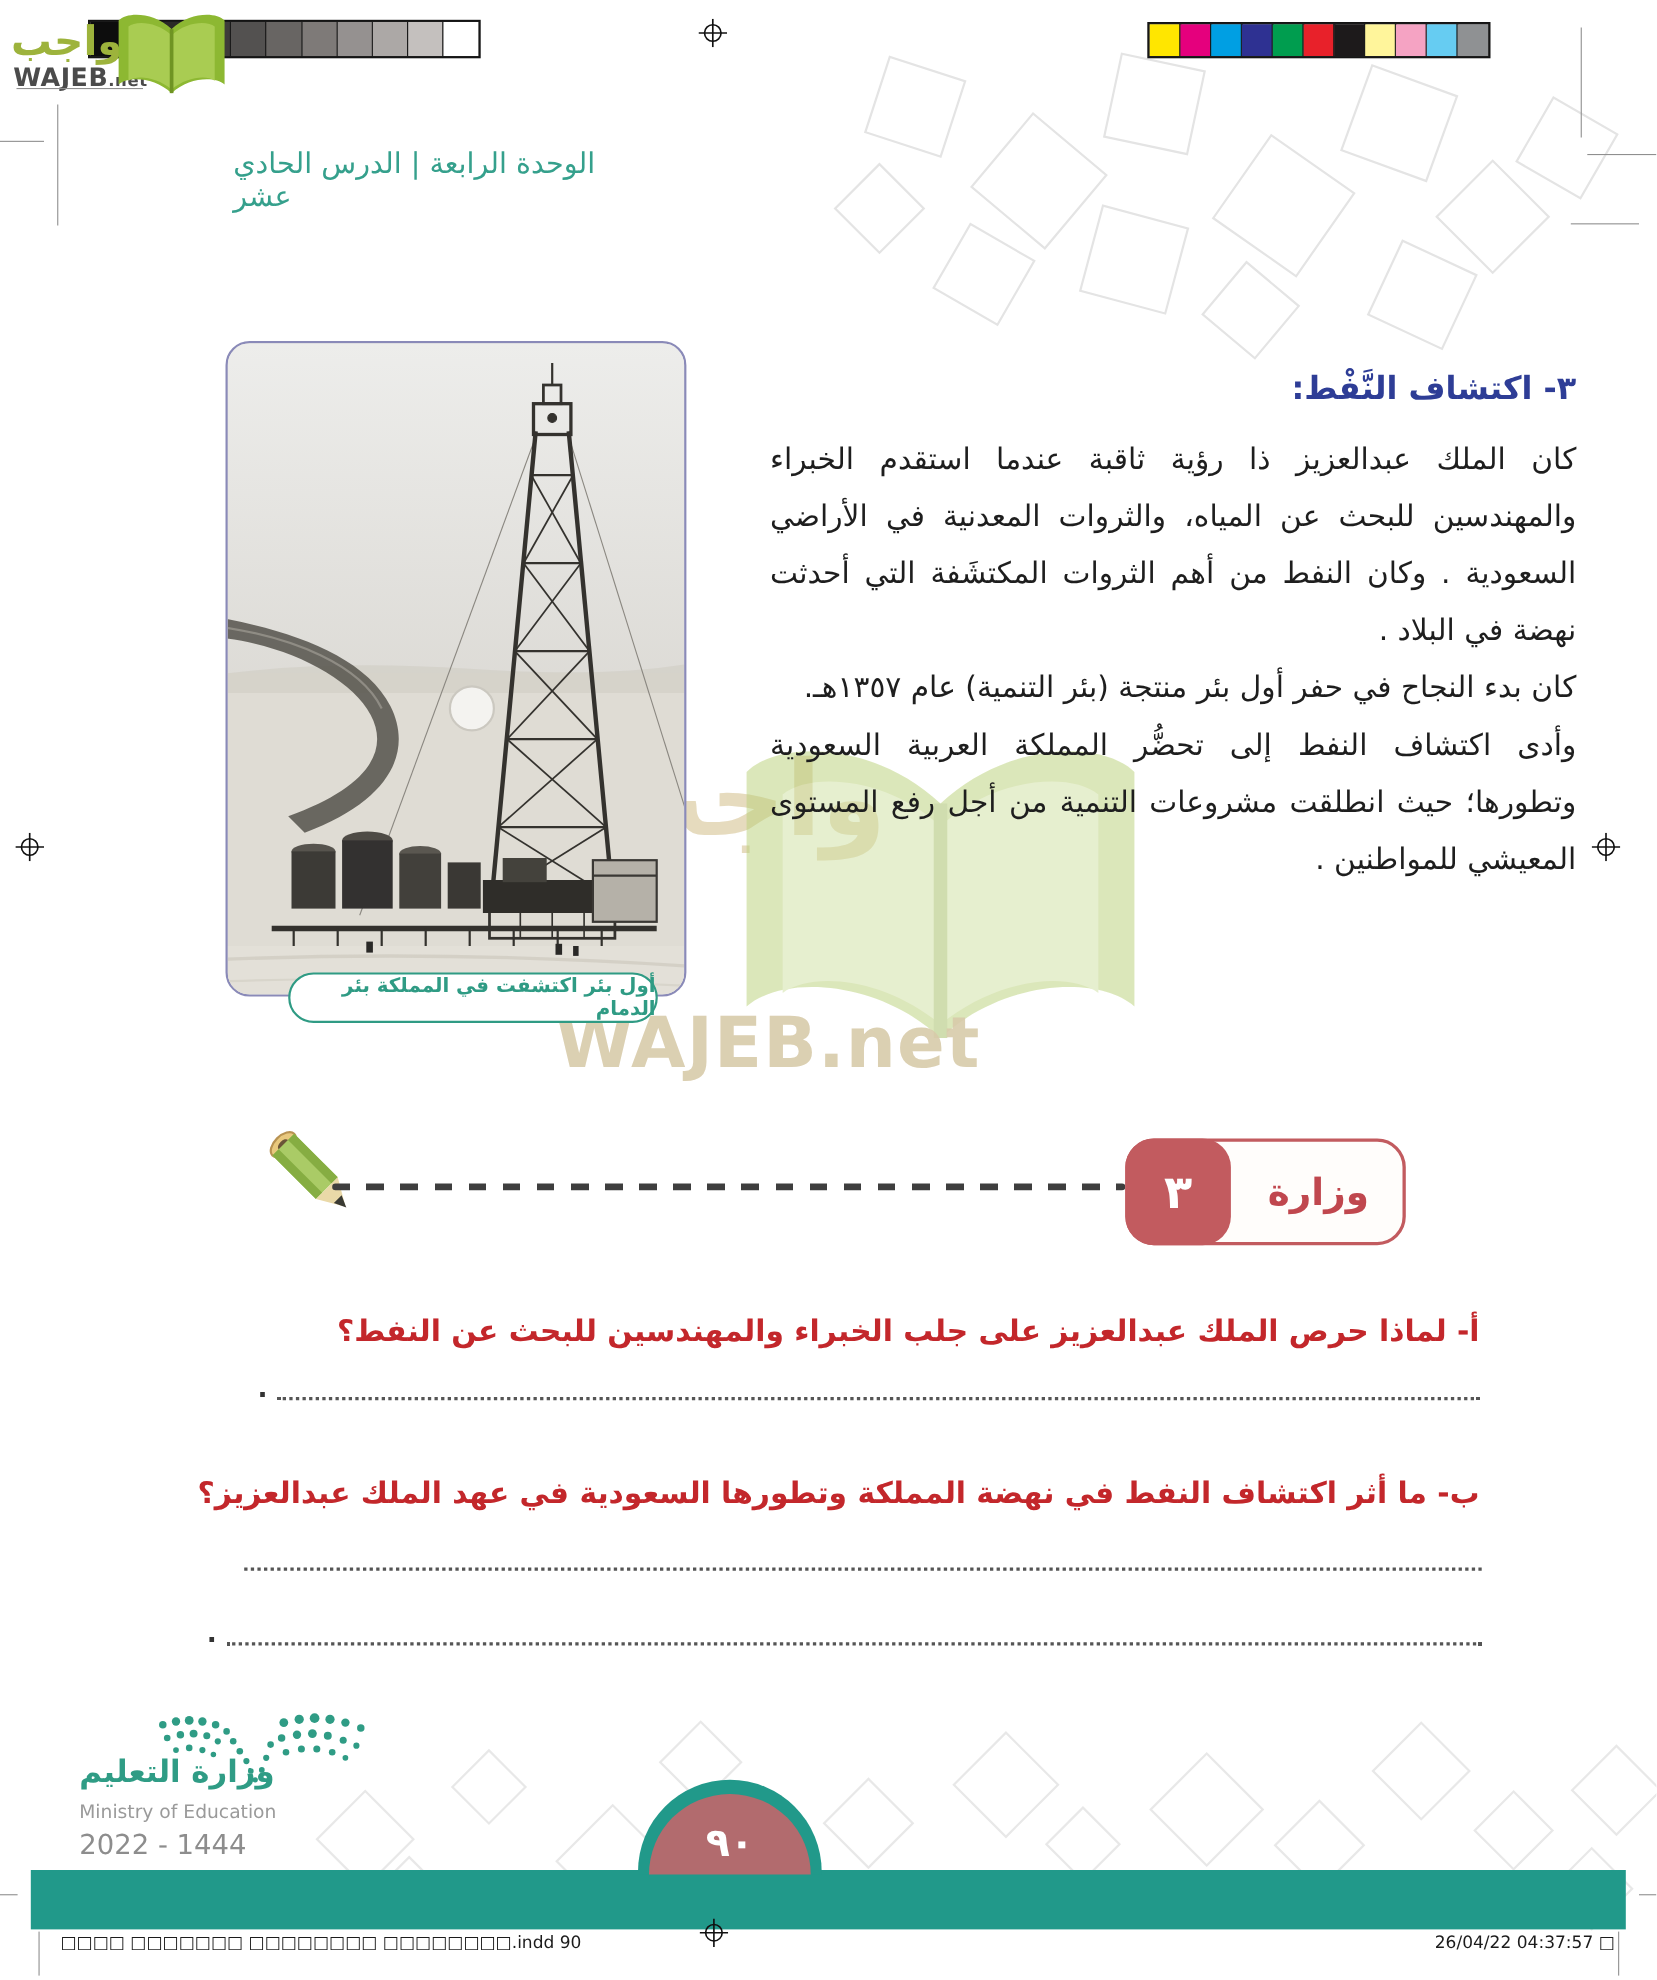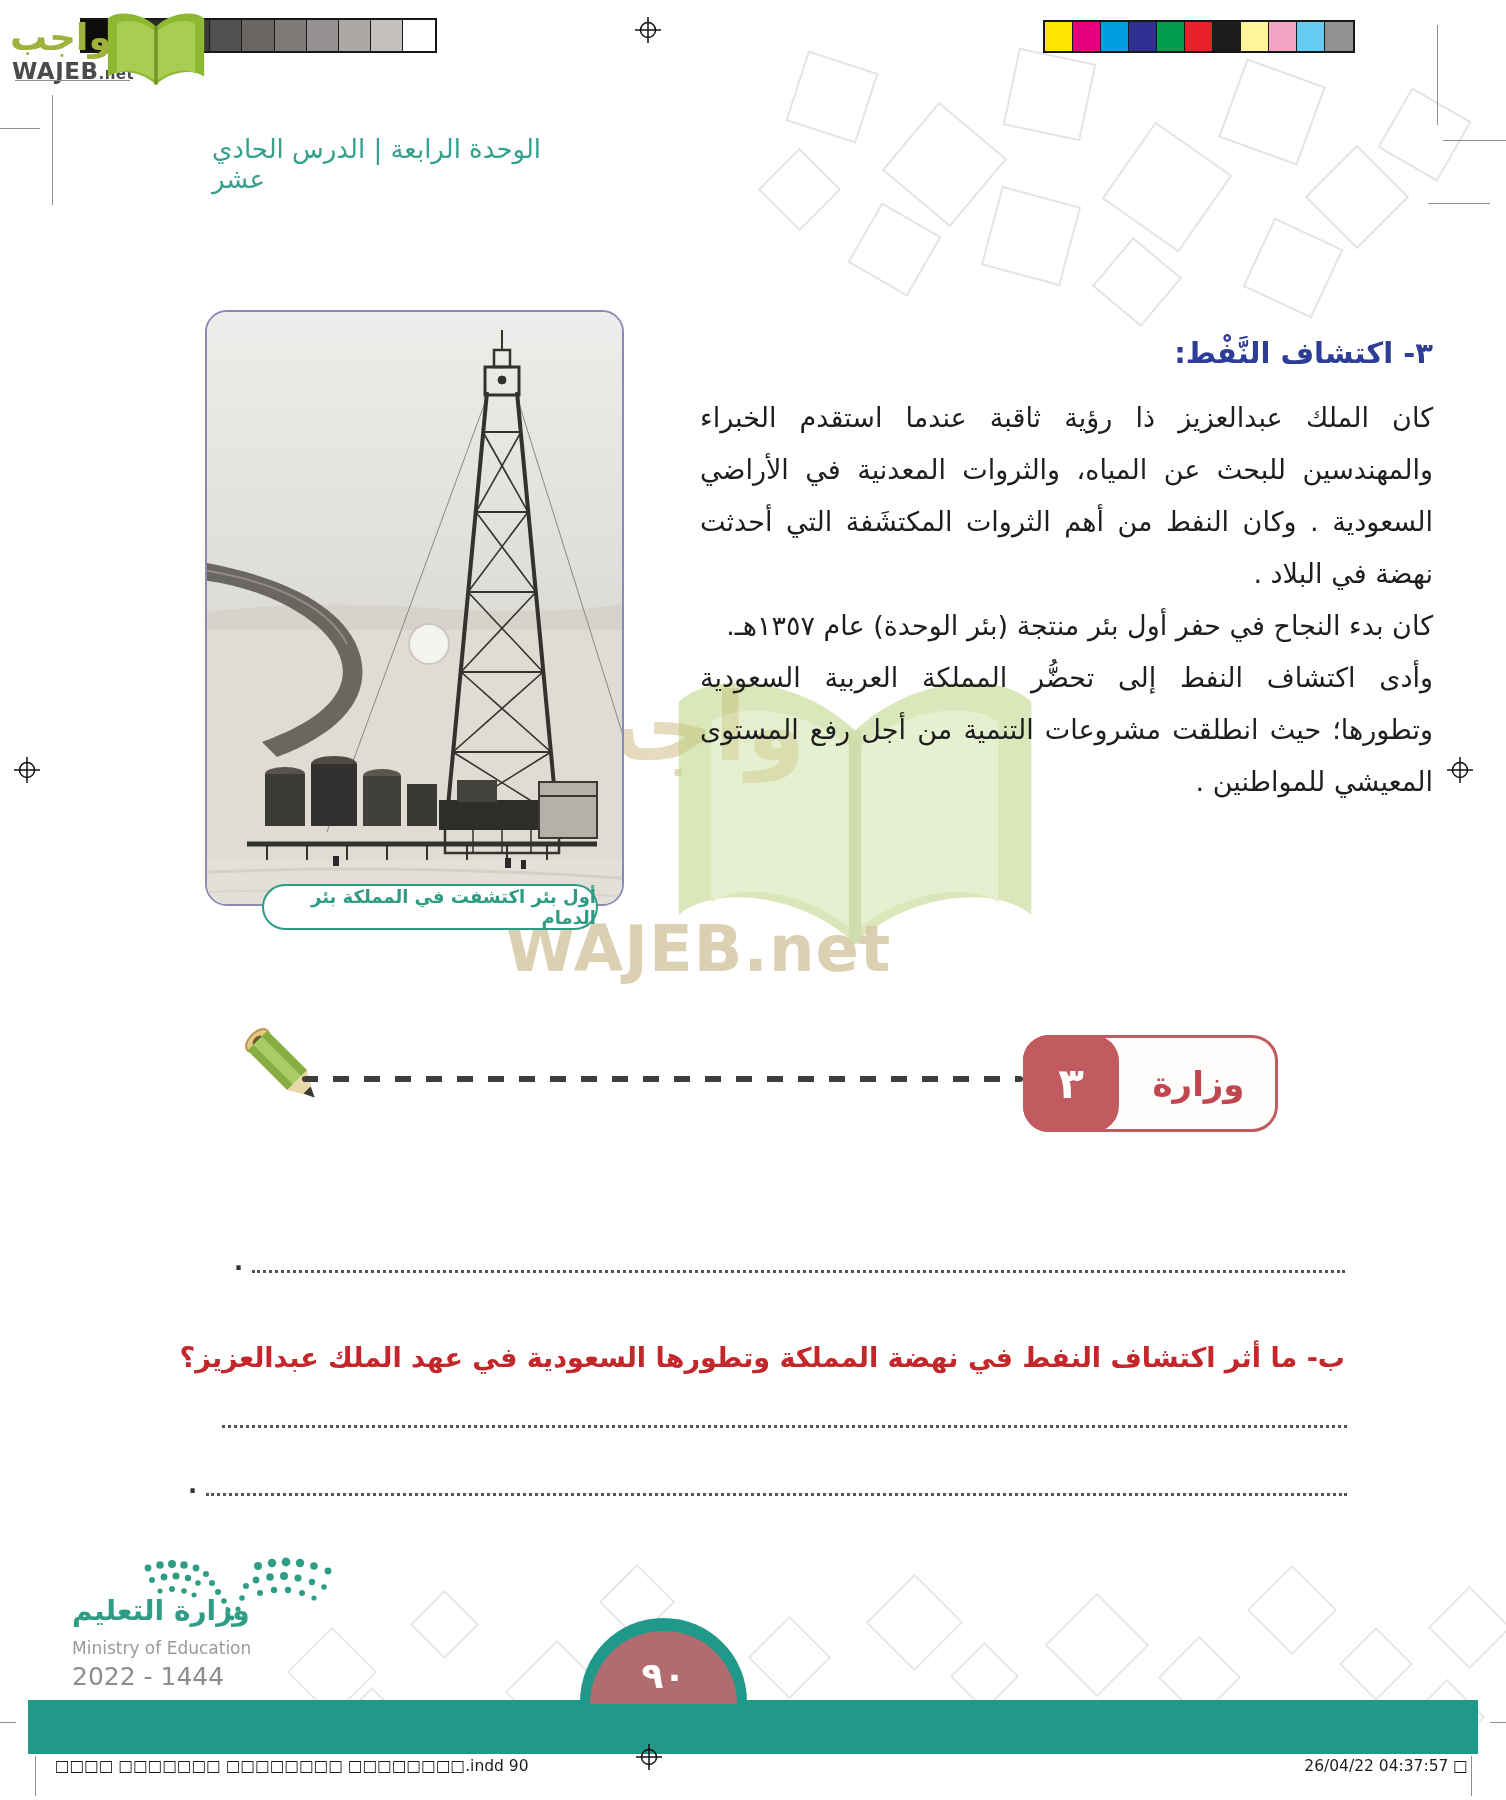--- a/index.html
+++ b/index.html
@@ -290,40 +290,41 @@
       <rect x="298" y="546" width="6" height="10" fill="#2a2927"></rect>
       <rect x="314" y="548" width="5" height="9" fill="#2a2927"></rect>
       <rect x="126" y="544" width="6" height="10" fill="#2a2927"></rect>
     </svg>
   </div>
   <div class="abs caption">أول بئر اكتشفت في المملكة بئر الدمام</div>
 
   <div class="abs column">
     <h2 class="h-lesson">٣- اكتشاف النَّفْط:</h2>
     <p>كان الملك عبدالعزيز ذا رؤية ثاقبة عندما استقدم الخبراء والمهندسين للبحث عن المياه، والثروات المعدنية في الأراضي السعودية . وكان النفط من أهم الثروات المكتشَفة التي أحدثت نهضة في البلاد .</p>
-    <p>كان بدء النجاح في حفر أول بئر منتجة (بئر الوحدة) عام ١٣٥٧هـ.</p>
+    <p>كان بدء النجاح في حفر أول بئر منتجة (بئر التنمية) عام ١٣٥٧هـ.</p>
     <p>وأدى اكتشاف النفط إلى تحضُّر المملكة العربية السعودية وتطورها؛ حيث انطلقت مشروعات التنمية من أجل رفع المستوى المعيشي للمواطنين .</p>
   </div>
 
   <svg class="abs" style="left:233px;top:1016px;" width="100" height="100" viewBox="0 0 100 100">
     <g transform="rotate(-45 50 50)">
       <ellipse cx="50" cy="14" rx="14" ry="8" fill="#e8c87e" stroke="#b89252" stroke-width="2"></ellipse>
       <ellipse cx="50" cy="14" rx="6" ry="3.5" fill="#6b5537"></ellipse>
       <rect x="36" y="14" width="28" height="56" fill="#aacb66"></rect>
       <rect x="36" y="14" width="8" height="56" fill="#86ad42"></rect>
       <rect x="56" y="14" width="8" height="56" fill="#86ad42"></rect>
       <polygon points="36,70 64,70 50,94" fill="#ead9a8"></polygon>
       <polygon points="45,84 55,84 50,95" fill="#3a3a33"></polygon>
     </g>
   </svg>
   <div class="abs dashes"></div>
   <div class="abs act-box"></div>
   <div class="abs act-badge">٣</div>
   <div class="abs act-label">وزارة</div>
 
+  <div class="abs question qa">أ- لماذا حرص الملك عبدالعزيز على جلب الخبراء والمهندسين للبحث عن النفط؟</div>
   <span class="dot-period" style="left:234px;top:1248px;">.</span>
   <div class="abs dotline" style="left:252px;top:1270px;width:1093px;"></div>
 
   <div class="abs question qb">ب- ما أثر اكتشاف النفط في نهضة المملكة وتطورها السعودية في عهد الملك عبدالعزيز؟</div>
   <div class="abs dotline" style="left:222px;top:1425px;width:1125px;"></div>
   <span class="dot-period" style="left:188px;top:1471px;">.</span>
   <div class="abs dotline" style="left:206px;top:1493px;width:1141px;"></div>
 
   <svg class="abs" style="left:138px;top:1556px;" width="210" height="80" viewBox="0 0 210 80">
     <g fill="#2f9c85">

